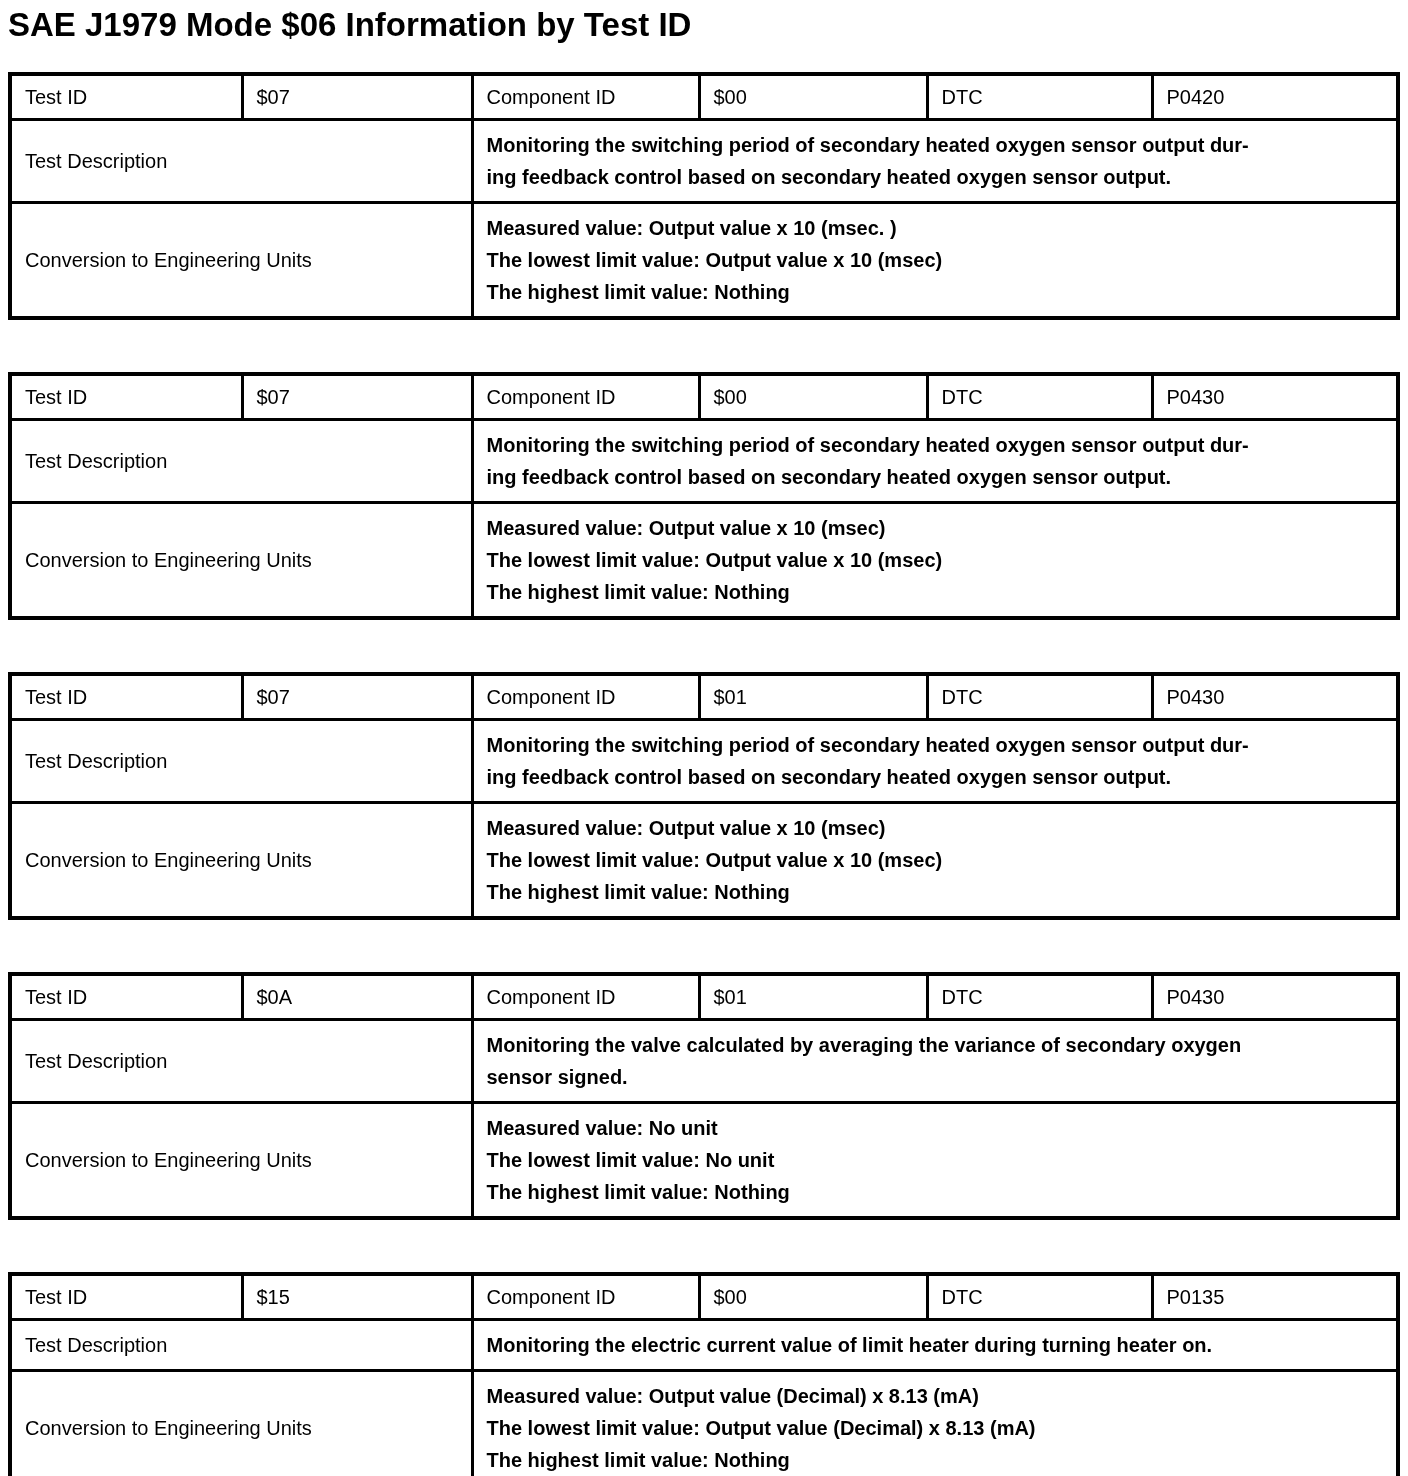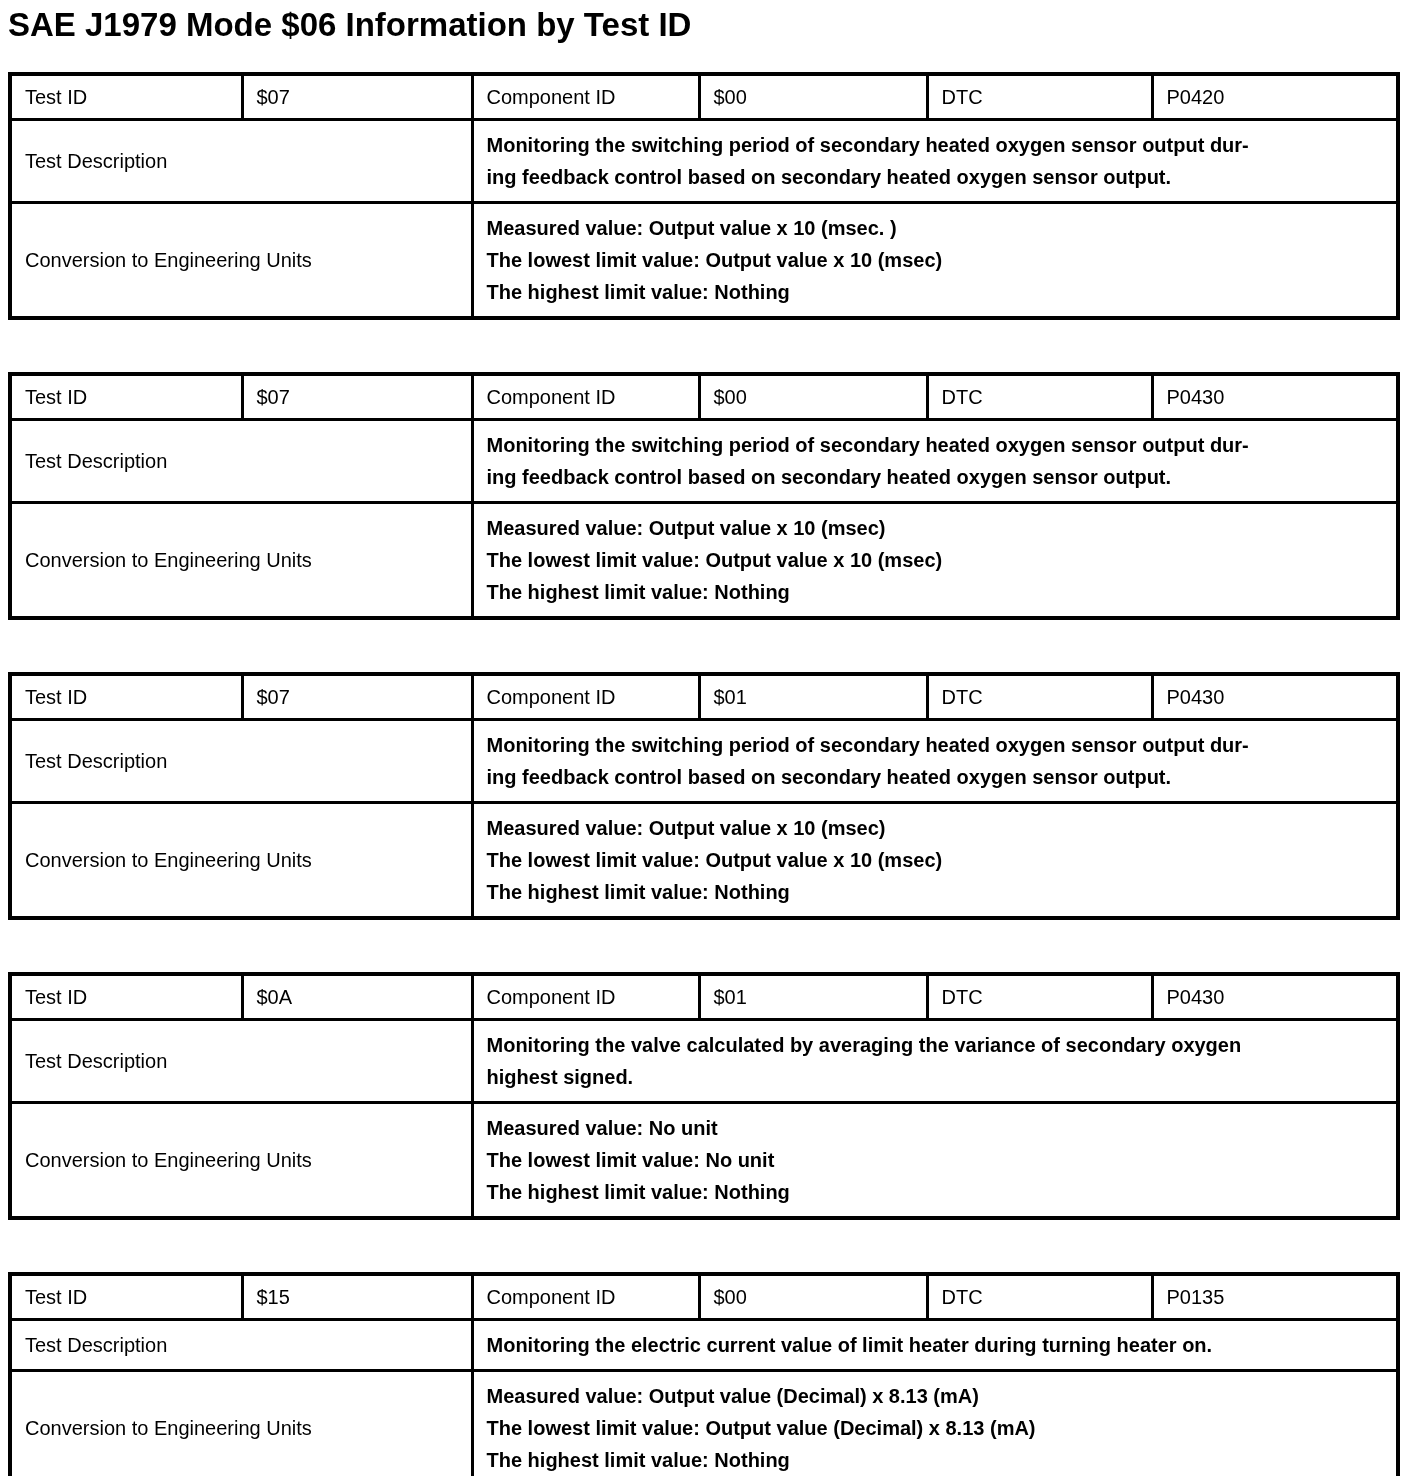--- a/index.html
+++ b/index.html
@@ -167,21 +167,21 @@
         <td>Test ID</td>
         <td>$0A</td>
         <td>Component ID</td>
         <td>$01</td>
         <td>DTC</td>
         <td>P0430</td>
       </tr>
       <tr>
         <td colspan="2">Test Description</td>
         <td colspan="4" class="multiline">Monitoring the valve calculated by averaging the variance of secondary oxygen
-highest signed.</td>
+sensor signed.</td>
       </tr>
       <tr>
         <td colspan="2">Conversion to Engineering Units</td>
         <td colspan="4" class="multiline">Measured value: No unit
 The lowest limit value: No unit
 The highest limit value: Nothing</td>
       </tr>
     </tbody>
   </table>
 

